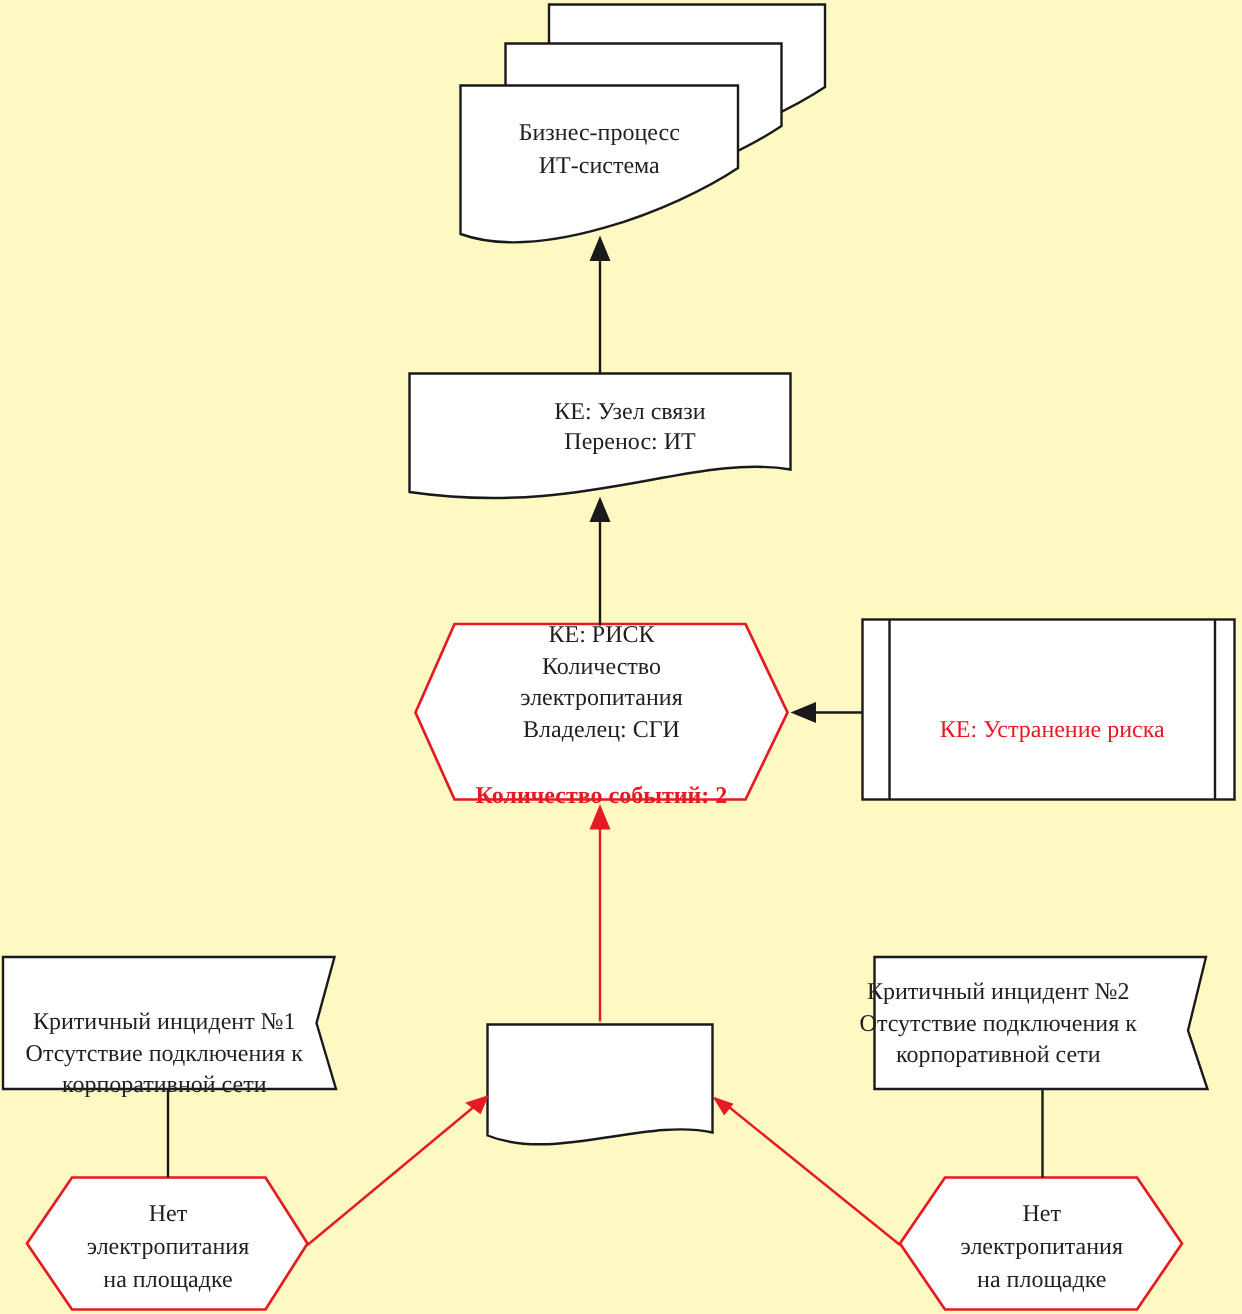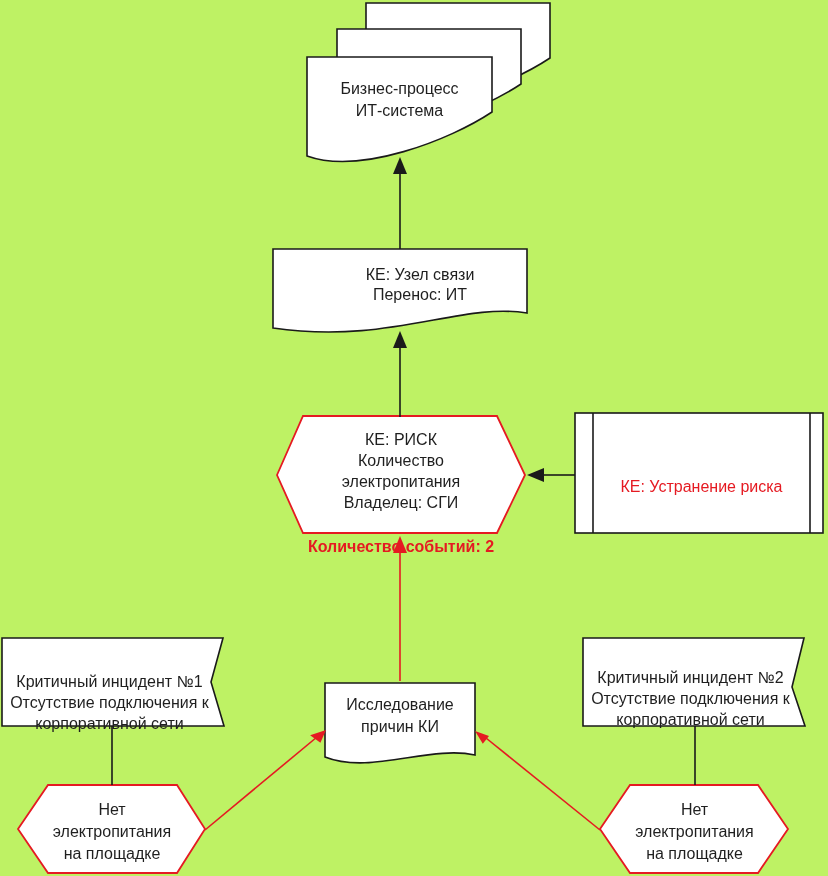--- a/index.html
+++ b/index.html
@@ -1,20 +1,20 @@
 <!DOCTYPE html>
 <html><head>
 <meta charset="utf-8">
 <style>
   html,body{margin:0;padding:0;background:#ffffff;}
   #stage{
     position:relative;
     width:828px;height:876px;
-    background:#bef264;
-    font-family:Liberation Sans, sans-serif;
+    background:#fef9c3;
+    font-family:Liberation Serif, serif;
     overflow:hidden;
   }
   #diagram-svg{position:absolute;left:0;top:0;}
   .shape{fill:#ffffff;stroke:#1a1a1a;stroke-width:1.6;stroke-linejoin:miter;}
   .shape.red{stroke:#e51a22;stroke-width:1.8;}
   .conn{stroke:#1a1a1a;stroke-width:1.6;fill:none;}
   .conn.red{stroke:#e51a22;}
   .head{fill:#1a1a1a;stroke:none;}
   .head.red{fill:#e51a22;}
   .node-text{
@@ -84,44 +84,40 @@
   <div class="node-text lh22" style="left:307px;top:62px;width:185px;height:76px;">
     <div>Бизнес-процесс</div>
     <div>ИТ-система</div>
   </div>
 
   <div class="node-text lh20" style="left:273px;top:249px;width:254px;height:72px;padding-left:20px;">
     <div>КЕ: Узел связи</div>
     <div>Перенос: ИТ</div>
   </div>
 
-  <div class="node-text" style="left:277px;top:432px;width:248px;height:122px;">
+  <div class="node-text" style="left:277px;top:416px;width:248px;height:122px;">
     <div>КЕ: РИСК</div>
     <div>Количество</div>
     <div>электропитания</div>
     <div>Владелец: СГИ</div>
     <div class="red-text bold">Количество событий: 2</div>
   </div>
 
   <div class="node-text lh22" style="left:593px;top:413px;width:217px;height:124px;">
     <div class="red-text">КЕ: Устранение риска</div>
   </div>
 
   <div class="node-text" style="left:2px;top:638px;width:215px;height:88px;margin-top:20px;">
     <div>Критичный инцидент №1</div>
     <div>Отсутствие подключения к</div>
     <div>корпоративной сети</div>
   </div>
 
-  <div class="node-text lh22" style="left:325px;top:683px;width:150px;height:66px;">
-    <div>Исследование</div>
-    <div>причин КИ</div>
-  </div>
 
-  <div class="node-text" style="left:583px;top:638px;width:215px;height:88px;margin-top:16px;">
+  <div class="node-text" style="left:558px;top:638px;width:215px;height:88px;">
     <div>Критичный инцидент №2</div>
     <div>Отсутствие подключения к</div>
     <div>корпоративной сети</div>
   </div>
 
   <div class="node-text lh22" style="left:18px;top:785px;width:188px;height:94px;">
     <div>Нет</div>
     <div>электропитания</div>
     <div>на площадке</div>
   </div>

